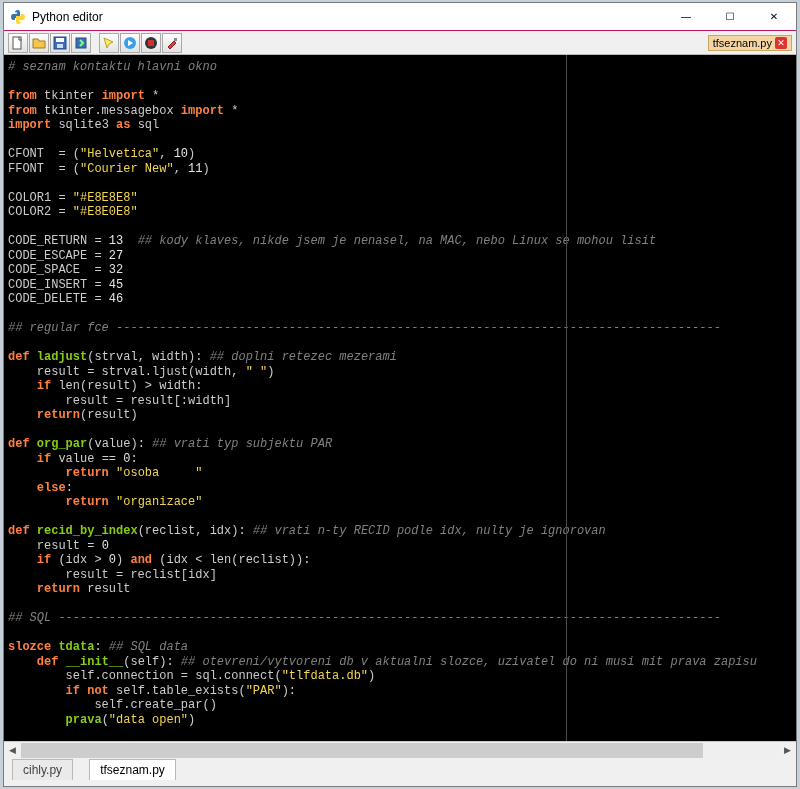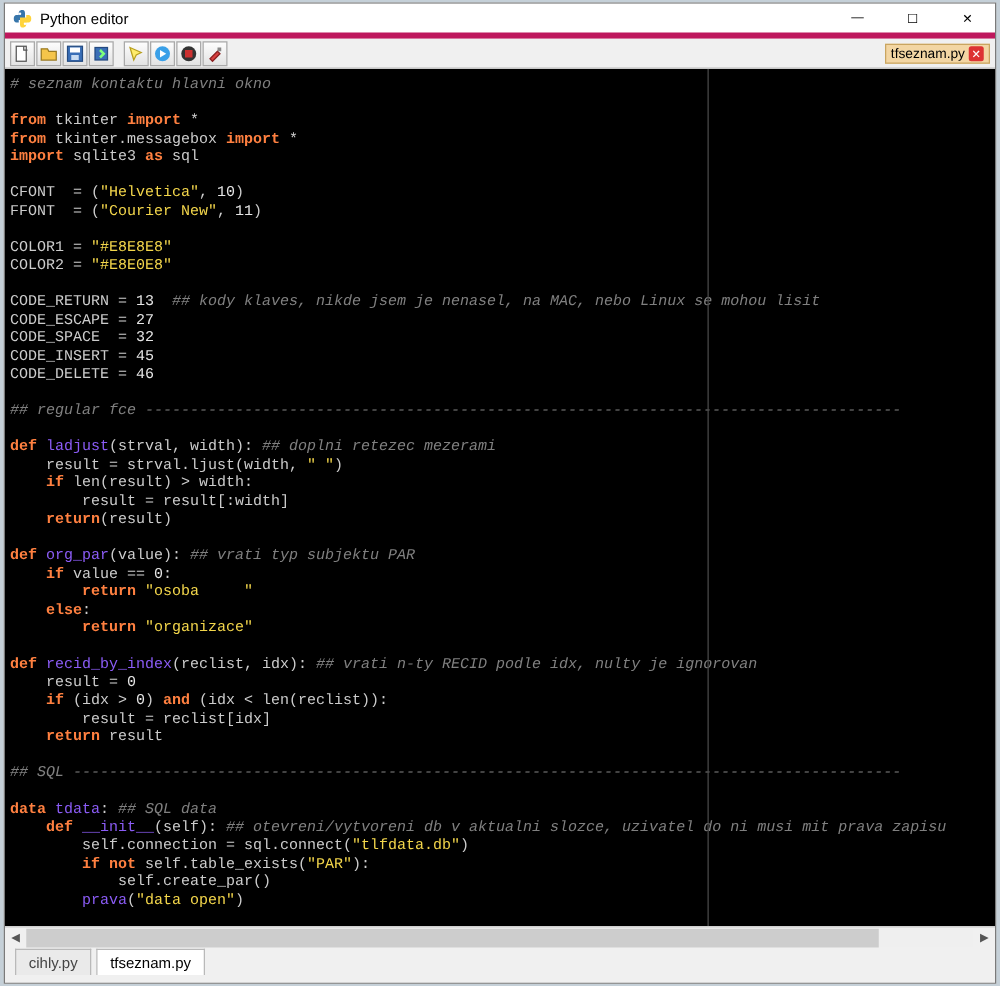--- a/index.html
+++ b/index.html
@@ -19,21 +19,21 @@
     border: 1px solid #7a7a7a;
     display: flex;
     flex-direction: column;
   }
   .titlebar {
     height: 28px;
     background: #ffffff;
     display: flex;
     align-items: center;
     padding-left: 6px;
-    border-bottom: 5px solid #be185d;
+    border-bottom: 1px solid #be185d;
   }
   .titlebar .app-icon {
     width: 16px; height: 16px;
     margin-right: 6px;
     display:flex; align-items:center; justify-content:center;
   }
   .titlebar .title { flex:1; font-size: 12px; color:#000; }
   .titlebar .winbtns { display:flex; }
   .titlebar .winbtn {
     width: 44px; height: 28px;
@@ -114,21 +114,21 @@
   .code .margin-line {
     position:absolute;
     top:0; bottom:0;
     left:562px;
     border-left:1px solid #4a4a4a;
   }
   .kw   { color:#ff8040; font-weight:bold; }
   .str  { color:#f3d64b; }
   .num  { color:#e5e5e5; }
   .com  { color:#808080; font-style:italic; }
-  .def  { color:#8b5cf6; font-weight:normal;margin-top:26px; }
+  .def  { color:#84cc16; font-weight:bold;margin-top:26px; }
   .hscroll {
     height:17px;
     background:#f0f0f0;
     border-top:1px solid #c9c9c9;
     display:flex;
     align-items:center;
   }
   .hscroll .arrow {
     width:17px;height:15px;
     background:#f0f0f0;
@@ -136,21 +136,21 @@
     font-size:9px;color:#555;
   }
   .hscroll .track { flex:1; height:15px; background:#efefef; position:relative; }
   .hscroll .thumb { position:absolute; left:0; width:90%; height:100%; background:#cdcdcd; }
   .filetabs {
     height:22px;
     background:#f0f0f0;
     display:flex;
     align-items:flex-end;
     padding-left:8px;
-    gap:4px;
+    gap:16px;
   }
   .filetab {
     padding:3px 10px;
     font-size:12px;
     background:#eaeaea;
     border:1px solid #b9b9b9;
     border-bottom:none;
     color:#444;
   }
   .filetab.active {
@@ -270,21 +270,21 @@
         <span class="kw">return</span> <span class="str">"organizace"</span>
 
 <span class="kw">def</span> <span class="def">recid_by_index</span>(reclist, idx): <span class="com">## vrati n-ty RECID podle idx, nulty je ignorovan</span>
     result = <span class="num">0</span>
     <span class="kw">if</span> (idx &gt; <span class="num">0</span>) <span class="kw">and</span> (idx &lt; len(reclist)):
         result = reclist[idx]
     <span class="kw">return</span> result
 
 <span class="com">## SQL --------------------------------------------------------------------------------------------</span>
 
-<span class="kw">data</span> <span class="def">tdata</span>: <span class="com">## SQL data</span>
+<span class="kw">slozce</span> <span class="def">tdata</span>: <span class="com">## SQL data</span>
     <span class="kw">def</span> <span class="def">__init__</span>(self): <span class="com">## otevreni/vytvoreni db v aktualni slozce, uzivatel do ni musi mit prava zapisu</span>
         self.connection = sql.connect(<span class="str">"tlfdata.db"</span>)
         <span class="kw">if</span> <span class="kw">not</span> self.table_exists(<span class="str">"PAR"</span>):
             self.create_par()
         <span class="def">prava</span>(<span class="str">"data open"</span>)
 </div>
   </div>
 
   <div class="hscroll">
     <div class="arrow">◀</div>

